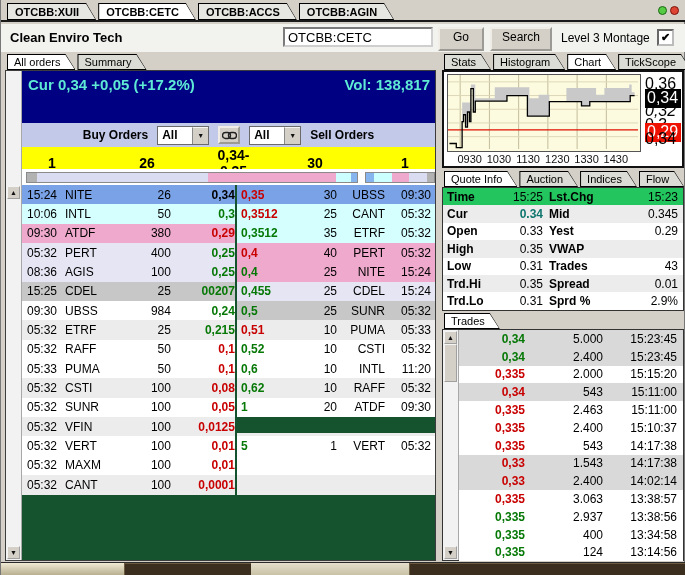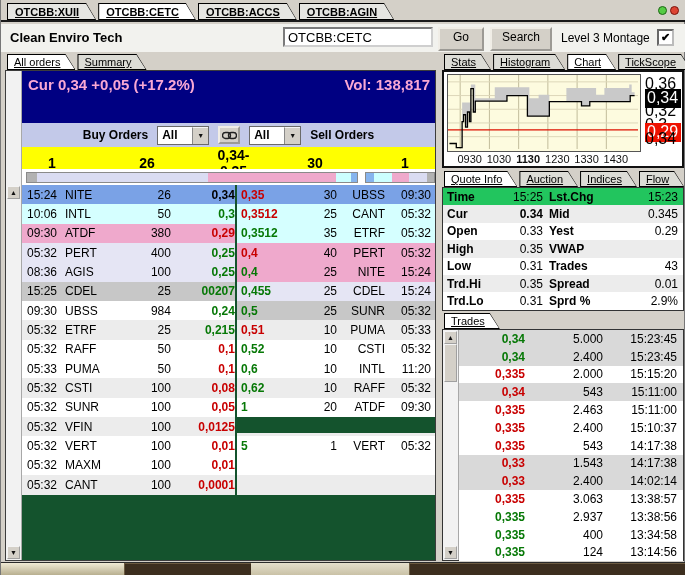--- a/index.html
+++ b/index.html
@@ -2,21 +2,21 @@
 <html><head>
 <meta charset="utf-8">
 <style>
   html,body{margin:0;padding:0;width:685px;height:575px;overflow:hidden;
     font-family:"Liberation Sans",sans-serif;background:#d4d0c8;}
   .app{position:absolute;inset:0;background:#d4d0c8;border-left:1px solid #777;border-right:1px solid #777;box-sizing:border-box;}
 
   
   .tabstrip{position:absolute;left:0;top:0;width:685px;height:22px;background:#d4d0c8;
     border-bottom:2px solid #1a1a1a;display:flex;align-items:flex-end;padding-left:6px;box-sizing:border-box;}
-  .tab{position:relative;height:17px;background:#000;clip-path:polygon(0 0,calc(100% - 10px) 0,100% 100%,0 100%);margin-right:2px;flex:none;text-decoration:underline;}
+  .tab{position:relative;height:17px;background:#000;clip-path:polygon(0 0,calc(100% - 10px) 0,100% 100%,0 100%);margin-right:2px;flex:none;}
   .tab .in{display:flex;align-items:center;height:15px;margin:1px 1px 0 1px;padding:0 16px 0 7px;
     background:#e6e6e2;clip-path:polygon(0 0,calc(100% - 9px) 0,100% 100%,0 100%);
     font-weight:bold;font-size:11px;white-space:nowrap;color:#000;}
   .tab.active .in{background:#fff;}
   .lights{position:absolute;right:7px;top:6px;display:flex;gap:3px;}
   .light{width:9px;height:9px;border-radius:50%;box-sizing:border-box;}
   .light.green{background:#55cc44;border:1.5px solid #1d6615;}
   .light.red{background:#dd4433;border:1.5px solid #7a150d;}
 
   
@@ -38,21 +38,21 @@
   .subtabs .tab .in{height:14px;font-weight:normal;font-size:11px;background:#dcdcd6;padding:0 14px 0 6px;}
   .subtabs .tab.active .in{background:#fff;}
 
   
   .lpbox{position:absolute;left:4px;top:70px;width:431px;height:491px;background:#fff;
     border:1px solid #3c3c3c;box-sizing:border-box;}
   .gutter{position:absolute;left:0;top:0;bottom:0;width:15px;background:#f2f2f2;border-right:1px solid #a8a8a8;}
   .scrollbtn{position:absolute;left:1px;width:13px;height:13px;background:#d4d0c8;border:1px outset #f4f4f4;
     font-size:7px;line-height:11px;text-align:center;color:#111;box-sizing:border-box;}
   .lcontent{position:absolute;left:16px;top:0;right:0;bottom:0;}
-  .banner{position:absolute;left:0;top:0;right:0;height:52px;background:#000082;color:#f9a8d4;
+  .banner{position:absolute;left:0;top:0;right:0;height:52px;background:#000082;color:#5eead4;
     font-size:15px;font-weight:bold;}
   .banner .cur{position:absolute;left:6px;top:5px;}
   .banner .vol{position:absolute;right:5px;top:5px;}
   .controls{position:absolute;left:0;top:52px;right:0;height:24px;background:#c3c9e9;
     display:flex;align-items:center;justify-content:center;gap:9px;font-size:12px;font-weight:bold;}
   .sel{display:flex;background:#fff;border:1px solid #6a6a6a;height:17px;align-items:stretch;}
   .sel .txt{font-size:12px;font-weight:bold;padding:1px 6px 0 4px;min-width:24px;}
   .sel .arr{width:15px;background:#d4d0c8;border-left:1px solid #888;border-top:1px solid #f4f4f4;
     font-size:7px;line-height:15px;text-align:center;color:#111;}
   .chain{width:22px;height:18px;background:#d4d0c8;border:2px outset #f0ede6;display:flex;
@@ -87,21 +87,21 @@
   .ylabels .yl{position:absolute;left:2px;white-space:nowrap;}
   .yl.cur{background:#000;color:#fff;padding:0 9px 1px 2px;left:2px;right:0;}
   .yl.yest{background:#ee1100;color:#fff;padding:0 9px 1px 2px;left:2px;right:0;}
 
   .qbox{position:absolute;left:441px;top:187px;width:242px;height:124px;background:#fff;
     border:1px solid #333;box-sizing:border-box;font-size:12px;}
   .qrow{height:17.4px;display:grid;grid-template-columns:48px 54px 58px 1fr;align-items:center;padding:0 5px 0 4px;}
   .qk{font-weight:bold;}
   .qv{text-align:right;padding-right:6px;}
   .qv2{text-align:right;}
-  .qcur{color:#000000;font-weight:bold;}
+  .qcur{color:#0f766e;font-weight:bold;}
 
   .tbox{position:absolute;left:441px;top:329px;width:242px;height:232px;background:#fff;
     border:1px solid #333;box-sizing:border-box;font-size:12px;}
   .tcontent{position:absolute;left:16px;top:0;right:0;bottom:0;}
   .trow{height:17.8px;display:grid;grid-template-columns:64px 78px 1fr;align-items:center;padding:0 6px 0 2px;}
   .trow div{text-align:right;}
   .thumb{position:absolute;left:1px;top:14px;width:13px;height:38px;background:#d4d0c8;border:1px outset #f4f4f4;box-sizing:border-box;}
 
   
   .taskbar{position:absolute;left:0;top:562px;width:685px;height:13px;border-top:1px solid #2a2a2a;display:flex;}
@@ -463,29 +463,29 @@
           <line x1="0" y1="20.55555555555554" x2="190" y2="20.55555555555554" stroke="#ddd7b9" stroke-width="1"></line>
           <line x1="0" y1="6.851851851851858" x2="190" y2="6.851851851851858" stroke="#ddd7b9" stroke-width="1"></line>
           <polygon points="1.4615384615384617,68.5185185185185 8.282051282051281,68.5185185185185 8.282051282051281,72.62962962962963 14.128205128205128,72.62962962962963 14.128205128205128,27.407407407407398 22.897435897435898,27.407407407407398 22.897435897435898,9.592592592592602 27.28205128205128,9.592592592592602 27.28205128205128,23.29629629629628 46.769230769230774,23.29629629629628 46.769230769230774,12.333333333333346 81.35897435897435,12.333333333333346 81.35897435897435,23.29629629629628 90.61538461538463,23.29629629629628 90.61538461538463,19.870370370370352 101.33333333333333,19.870370370370352 101.33333333333333,26.722222222222214 118.38461538461539,26.722222222222214 118.38461538461539,13.018518518518531 148.10256410256412,13.018518518518531 148.10256410256412,19.870370370370352 156.3846153846154,19.870370370370352 156.3846153846154,13.018518518518531 181.23076923076925,13.018518518518531 181.23076923076925,9.592592592592602 183.66666666666666,9.592592592592602 183.66666666666666,17.129629629629648 186.5897435897436,17.129629629629648 186.5897435897436,20.55555555555554 182.2051282051282,20.55555555555554 182.2051282051282,26.722222222222214 141.76923076923077,26.722222222222214 141.76923076923077,30.833333333333325 133.48717948717947,30.833333333333325 133.48717948717947,26.722222222222214 101.33333333333333,26.722222222222214 101.33333333333333,41.111111111111114 79.41025641025641,41.111111111111114 79.41025641025641,20.55555555555554 58.94871794871795,20.55555555555554 58.94871794871795,26.037037037037024 27.28205128205128,26.037037037037024 27.28205128205128,37 25.333333333333332,37 25.333333333333332,13.703703703703717 22.897435897435898,13.703703703703717 22.897435897435898,46.5925925925926 21.435897435897438,46.5925925925926 21.435897435897438,37 19.487179487179485,37 19.487179487179485,52.07407407407409 17.53846153846154,52.07407407407409 17.53846153846154,39.74074074074075 15.58974358974359,39.74074074074075 15.58974358974359,46.5925925925926 14.128205128205128,46.5925925925926 14.128205128205128,72.62962962962963 8.282051282051281,72.62962962962963 8.282051282051281,68.5185185185185 1.4615384615384617,68.5185185185185" fill="#c9c9c9"></polygon>
           <line x1="0" y1="54.81481481481484" x2="190" y2="54.81481481481484" stroke="#dd1100" stroke-width="1.2"></line>
           <polyline points="1.4615384615384617,68.5185185185185 8.282051282051281,68.5185185185185 8.282051282051281,72.62962962962963 14.128205128205128,72.62962962962963 14.128205128205128,46.5925925925926 15.58974358974359,46.5925925925926 15.58974358974359,39.74074074074075 17.53846153846154,39.74074074074075 17.53846153846154,52.07407407407409 19.487179487179485,52.07407407407409 19.487179487179485,37 21.435897435897438,37 21.435897435897438,46.5925925925926 22.897435897435898,46.5925925925926 22.897435897435898,13.703703703703717 25.333333333333332,13.703703703703717 25.333333333333332,37 27.28205128205128,37 27.28205128205128,26.037037037037024 58.94871794871795,26.037037037037024 58.94871794871795,20.55555555555554 79.41025641025641,20.55555555555554 79.41025641025641,41.111111111111114 101.33333333333333,41.111111111111114 101.33333333333333,26.722222222222214 133.48717948717947,26.722222222222214 133.48717948717947,30.833333333333325 141.76923076923077,30.833333333333325 141.76923076923077,26.722222222222214 182.2051282051282,26.722222222222214 182.2051282051282,20.55555555555554 186.5897435897436,20.55555555555554" fill="none" stroke="#000000" stroke-width="1.3"></polyline>
         </svg>
     </div>
     <div class="xlabels" id="chart-xlabels">
         <span style="left: 13.1795px;">0930</span>
         <span style="left: 42.4103px;">1030</span>
-        <span style="left: 71.641px; font-weight: bold;">1130</span>
+        <span style="left: 71.641px;">1130</span>
         <span style="left: 100.872px;">1230</span>
         <span style="left: 130.103px;">1330</span>
         <span style="left: 159.333px;">1430</span>
       </div>
     <div class="ylabels" id="chart-ylabels">
         <div class="yl " style="top: 2.85185px;">0,36</div>
         <div class="yl cur" style="top: 16.5556px;">0,34</div>
-        <div class="yl " style="top: 30.2593px;">0,32</div>
+        <div class="yl " style="top: 30.2593px; font-style: italic;">0,32</div>
         <div class="yl " style="top: 43.963px;">0,3</div>
         <div class="yl yest" style="top: 50.8148px;">0,29</div>
         <div class="yl " style="top: 57.6667px;">0,34</div>
       </div>
   </div>
 
   <div class="subtabs" id="quote-tabs" style="left:443px;top:170px;">
       <div class="tab active">
         <span class="in">Quote Info</span>
       </div>

